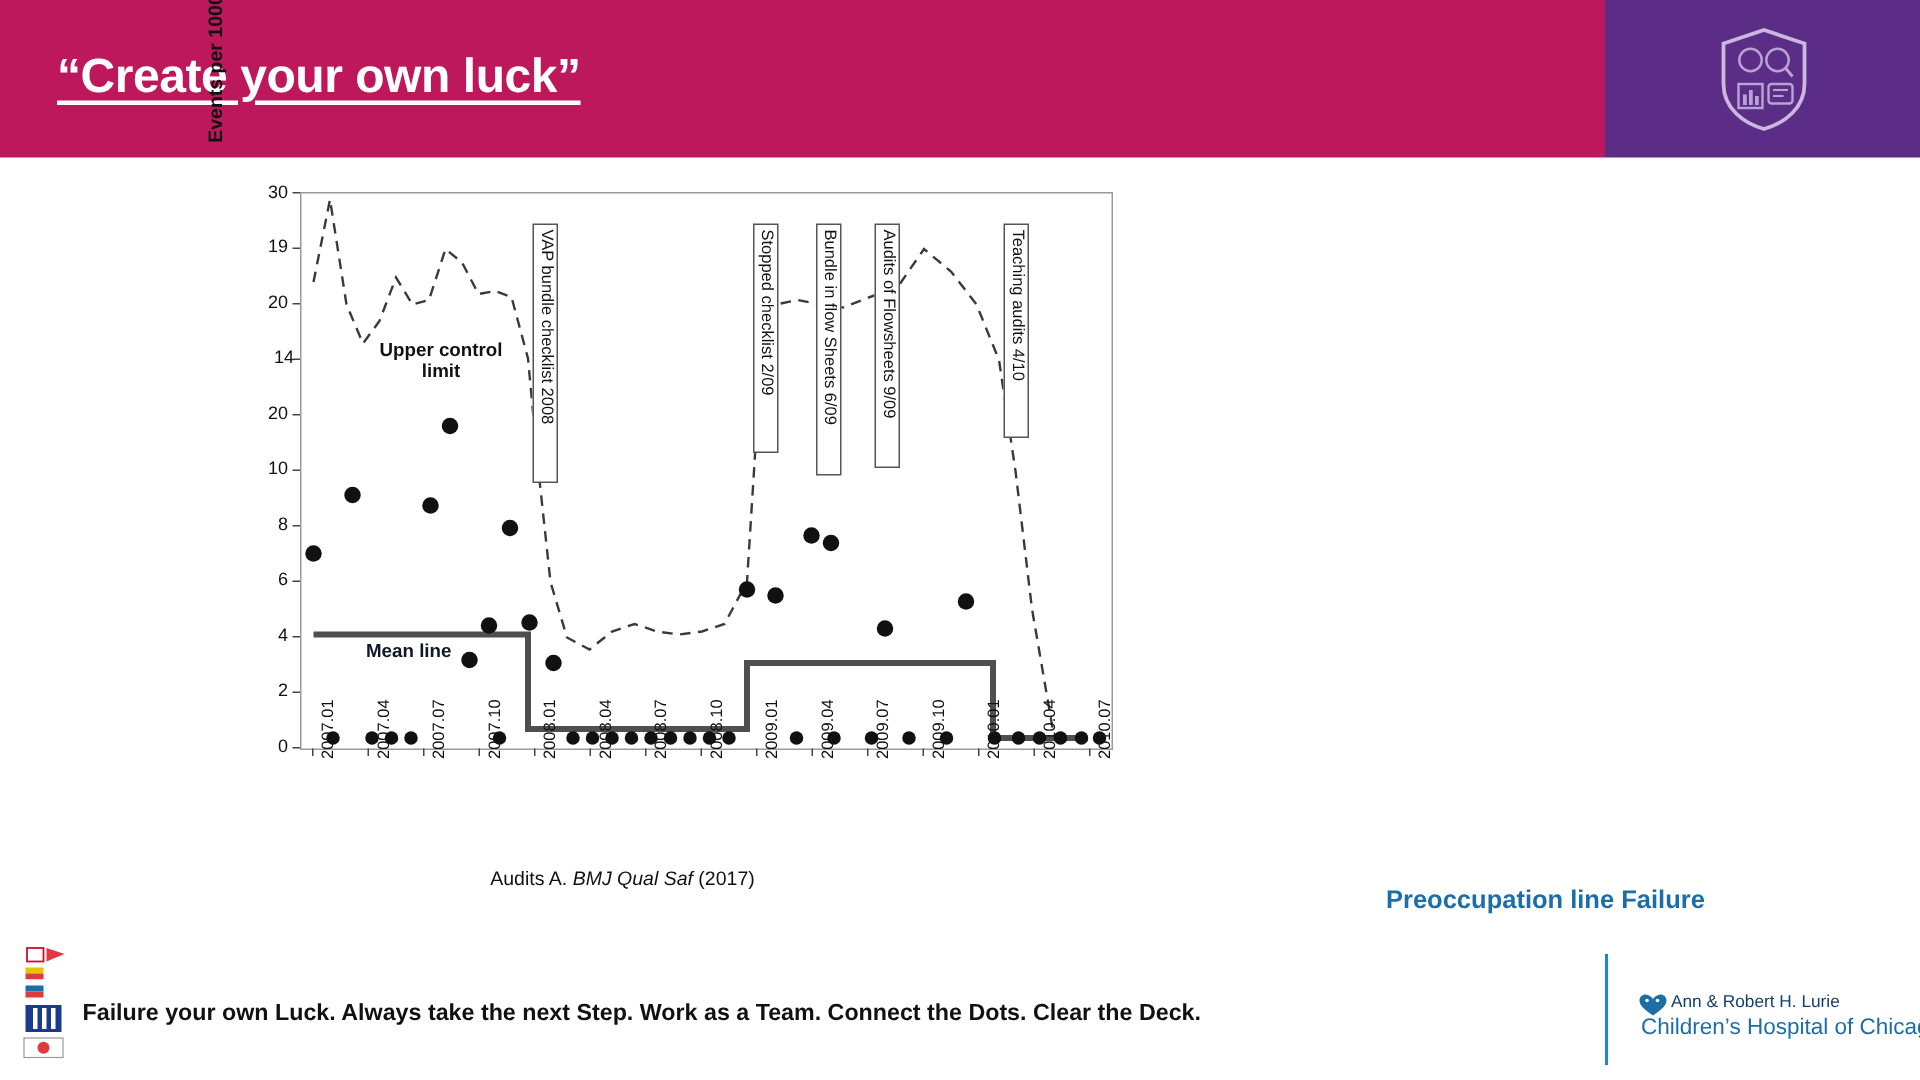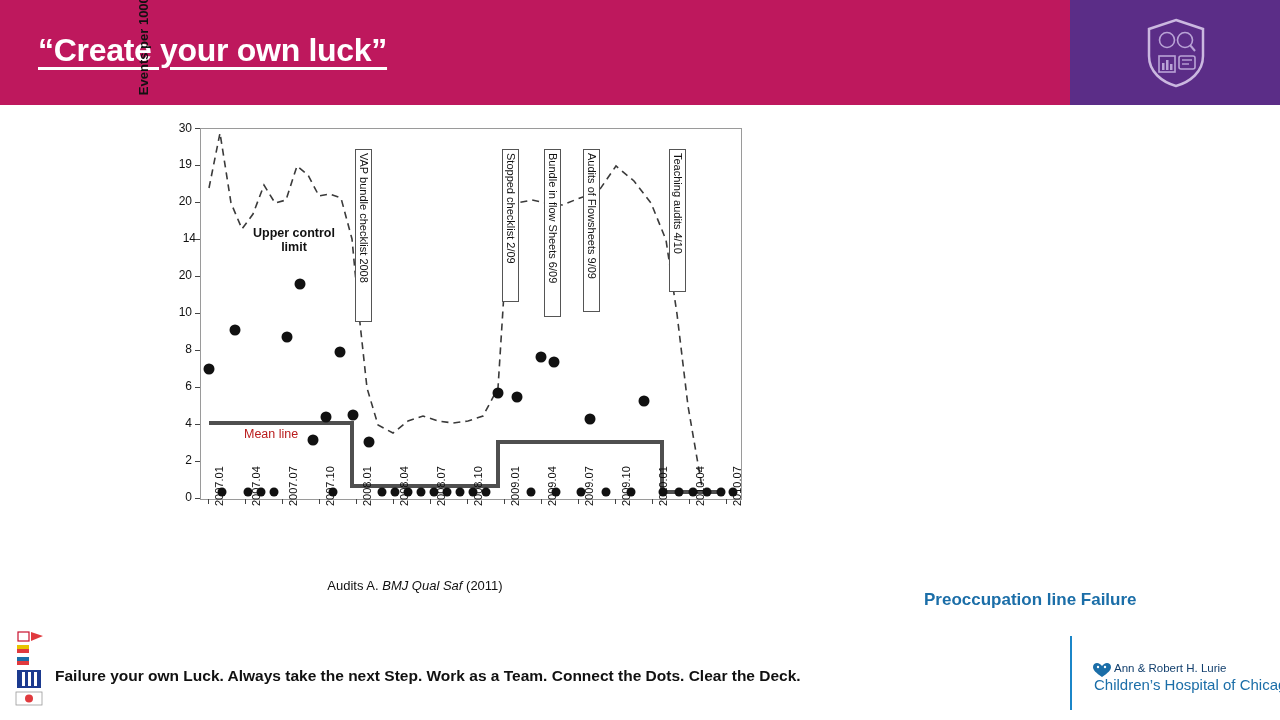--- a/index.html
+++ b/index.html
@@ -62,21 +62,21 @@
     white-space:nowrap;
     writing-mode:vertical-rl;
     text-orientation:mixed;
     line-height:1;
   }
   .ucl-label{
     position:absolute;font-size:12.5px;font-weight:bold;color:#111;
     text-align:center;line-height:1.15;
   }
   .mean-label{
-    position:absolute;font-size:12.5px;font-weight:normal;color:#b91c1c;padding-left:31px;
+    position:absolute;font-size:12.5px;font-weight:bold;color:#0f172a;padding-left:31px;
   }
   .caption{
     position:absolute;left:205px;top:578px;width:420px;
     font-size:13px;color:#111;text-align:center;
   }
   .caption i{font-style:italic;}
   
   .preoccupation{
     position:absolute;left:924px;top:590px;
     font-size:17px;font-weight:bold;color:#1b6ea8;
@@ -244,21 +244,21 @@
   <div class="xtick" style="left:369px;top:388px;">2009.01</div>
   <div class="xtick" style="left:406px;top:388px;">2009.04</div>
   <div class="xtick" style="left:443px;top:388px;">2009.07</div>
   <div class="xtick" style="left:480px;top:388px;">2009.10</div>
   <div class="xtick" style="left:517px;top:388px;">2010.01</div>
   <div class="xtick" style="left:554px;top:388px;">2010.04</div>
   <div class="xtick" style="left:591px;top:388px;">2010.07</div>
 </div>
 
 <div class="caption">
-  <span>Audits A. </span><i>BMJ Qual Saf</i><span> (2011)</span>
+  <span>Audits A. </span><i>BMJ Qual Saf</i><span> (2017)</span>
 </div>
 
 <div class="preoccupation">Preoccupation line Failure</div>
 
 <div class="flags">
   <svg viewBox="0 0 34 78" width="34" height="78">
     <rect x="4" y="2" width="11" height="9" fill="#ffffff" stroke="#c8102e" stroke-width="1.2"></rect>
     <polygon points="17,2 29,6 17,11" fill="#e03a3e"></polygon>
     <rect x="3" y="15" width="12" height="4" fill="#e8c300"></rect>
     <rect x="3" y="19" width="12" height="4" fill="#e03a3e"></rect>

